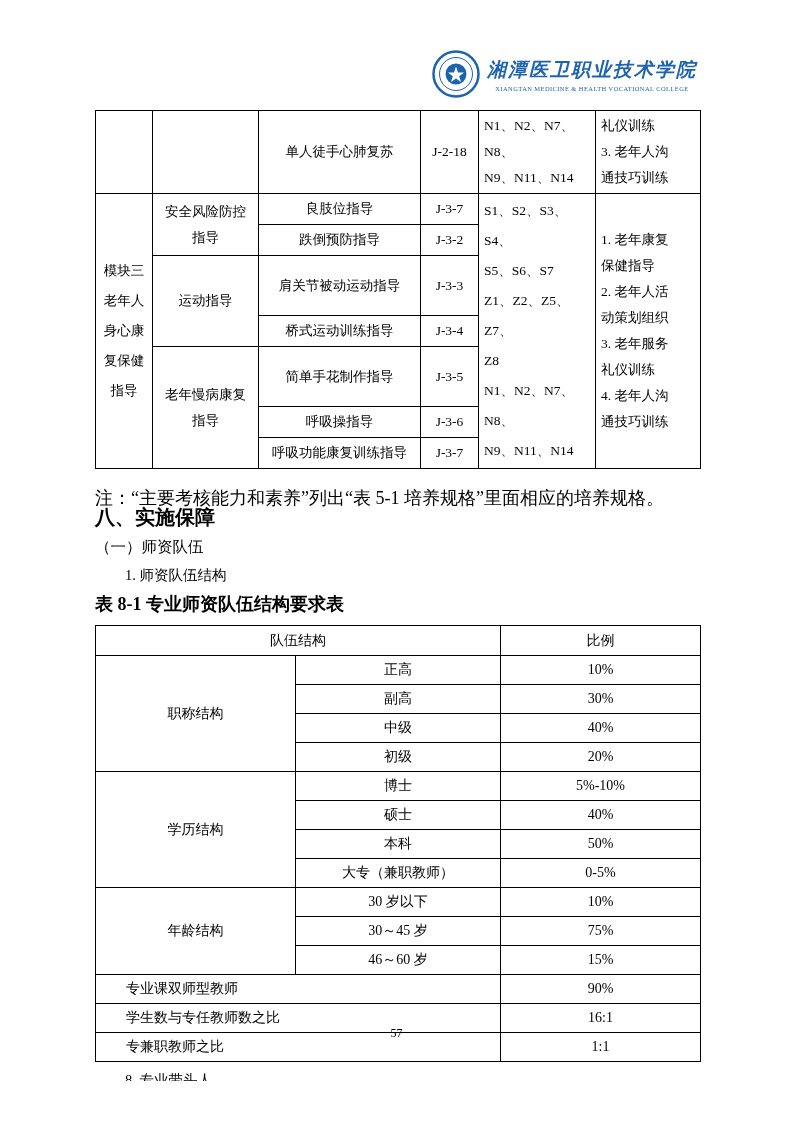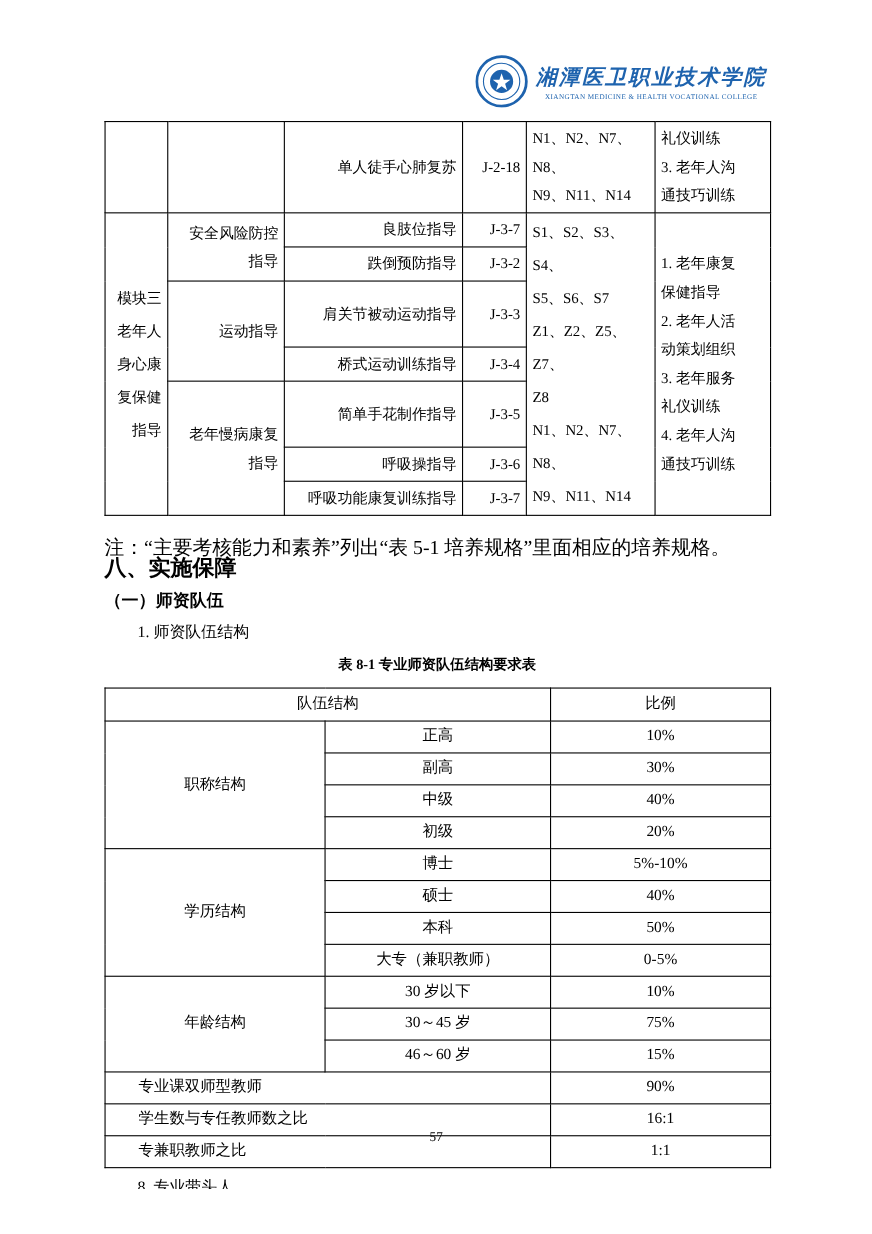--- a/index.html
+++ b/index.html
@@ -14,33 +14,33 @@
   .logo { display:flex; align-items:center; gap:7px; }
   .logo-text { display:flex; flex-direction:column; align-items:center; }
   .logo-cn { color:#1e63ae; font-size:19px; font-weight:bold; font-style:italic; letter-spacing:2px; white-space:nowrap; }
   .logo-en { color:#1e63ae; font-size:6.5px; letter-spacing:0.4px; margin-top:2px; white-space:nowrap; }
   
   .content { padding:0 93px 0 95px; }
   table { border-collapse:collapse; width:100%; table-layout:fixed; }
   td { border:1px solid #000; vertical-align:middle; }
   
   .t1 { margin-top:12px; font-size:13.5px; }
-  .t1 td { text-align:right; padding:2px 5px; line-height:26px; }
+  .t1 td { text-align:center; padding:2px 5px; line-height:26px; }
   .t1 .pre { white-space:pre-line; }
   .t1 .left { text-align:left; }
   .t1 .module-cell { line-height:30px; }
   .t1 .abilities-cell { line-height:30px; }
   .t1 tr.cont-row td { height:78px; }
   .t1 tr.item-row td { height:30px; }
   
   .note { font-size:18px; margin-top:20px; line-height:18px; }
   .h-section { font-size:20px; font-weight:bold; line-height:21px; }
-  .h-sub { font-size:15.5px; font-weight:bold; margin-top:8px; line-height:21px; }
+  .h-sub { font-size:15.5px; font-weight:normal; margin-top:8px; line-height:21px; }
   .list-num { font-size:14.5px; margin-top:8px; line-height:20px; padding-left:30px; }
-  .caption { font-size:13px; font-weight:bold; text-align:center; margin-top:10px; line-height:18px; }
+  .caption { font-size:18px; font-weight:bold; margin-top:10px; line-height:18px; }
   
   .t2 { margin-top:12px; font-size:14px; }
   .t2 td { text-align:center; padding:2px 6px; height:29px; line-height:20px; }
   .t2 tr.hrow td { height:30px; }
   .t2 .left { text-align:left; padding-left:30px; }
   
   .page-number {
     position:absolute; left:0; right:0; top:1026px;
     text-align:center; font-size:12px;
   }

